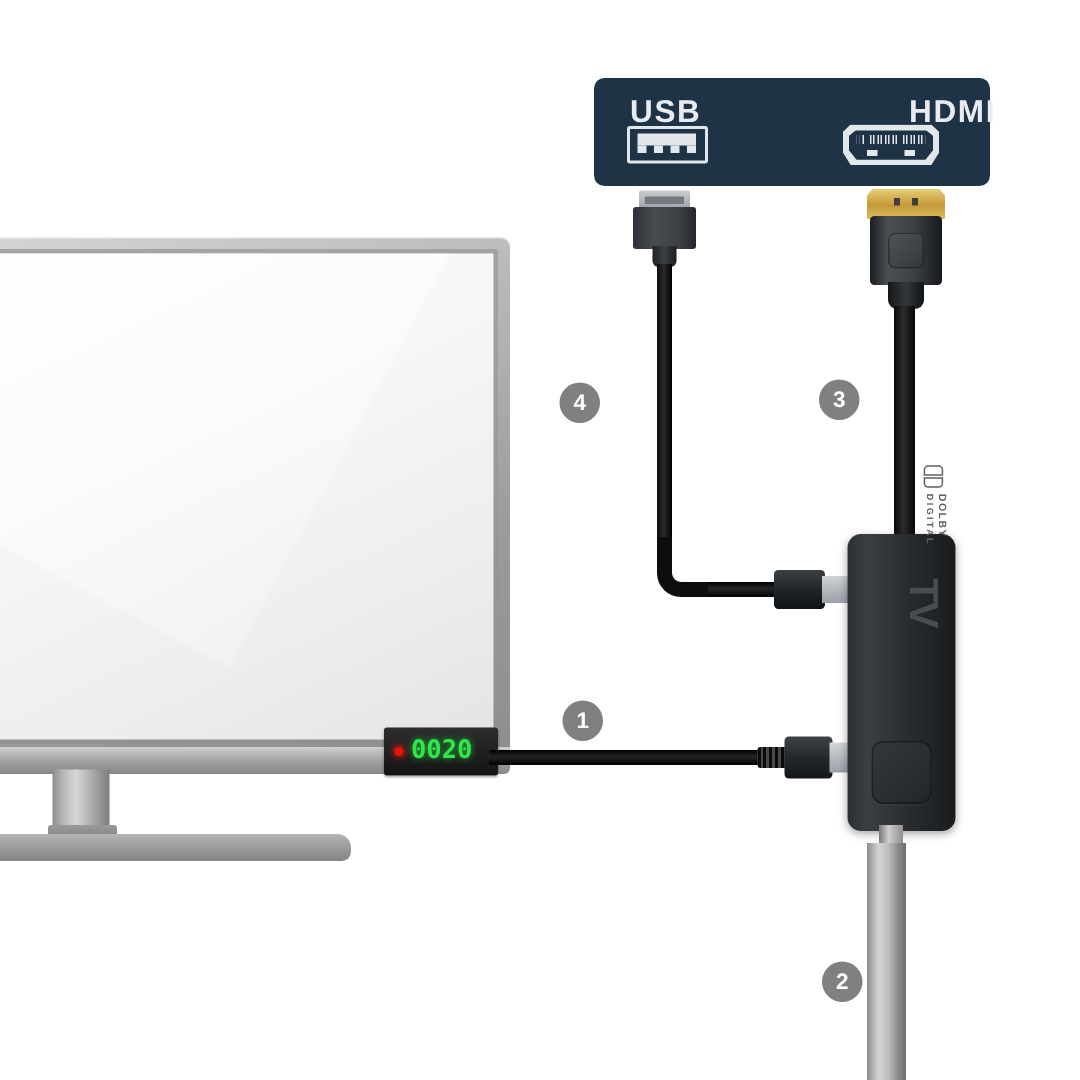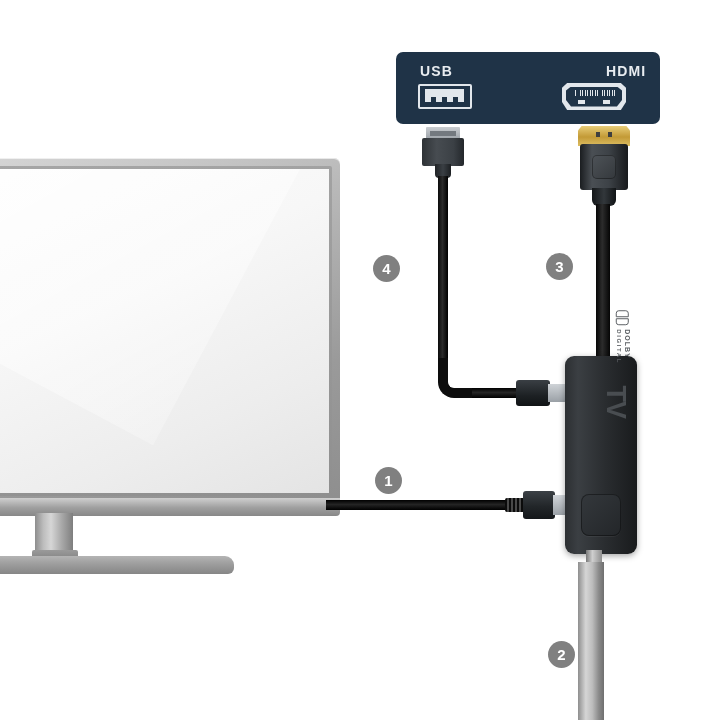--- a/index.html
+++ b/index.html
@@ -117,21 +117,21 @@
   #port-panel {
     position: absolute;
     left: 396px; top: 52px;
     width: 264px; height: 72px;
     background: #1f3347;
     border-radius: 7px;
   }
   .port-label {
     position: absolute;
     color: #e8ecf0;
-    font-size: 14px;
+    font-size: 21px;
     font-weight: bold;
     letter-spacing: 1.1px;
   }
   .port-label.usb { left: 24px; top: 11px; }
   .port-label.hdmi { left: 166px; top: 11px; margin-left: 44px; }
 
   .usb-port {
     position: absolute;
     left: 22px; top: 32px;
     width: 54px; height: 25px;
@@ -433,20 +433,25 @@
       <div class="tv-screen">
         <div class="tv-gloss"></div>
       </div>
     </div>
     <div class="tv-bottom-strip"></div>
     <div class="tv-neck"></div>
     <div class="tv-neck-shadow"></div>
     <div class="tv-base"></div>
   </div>
 
+  <div id="led-meter">
+    <span class="led-dot"></span>
+    <span class="led-digits">0020</span>
+
+  </div>
 
   <div id="port-panel">
     <span class="port-label usb">USB</span>
     <span class="port-label hdmi">HDMI</span>
 
     <span class="usb-port">
       <span class="usb-teeth">
         <i></i>
           <i></i>
           <i></i>

